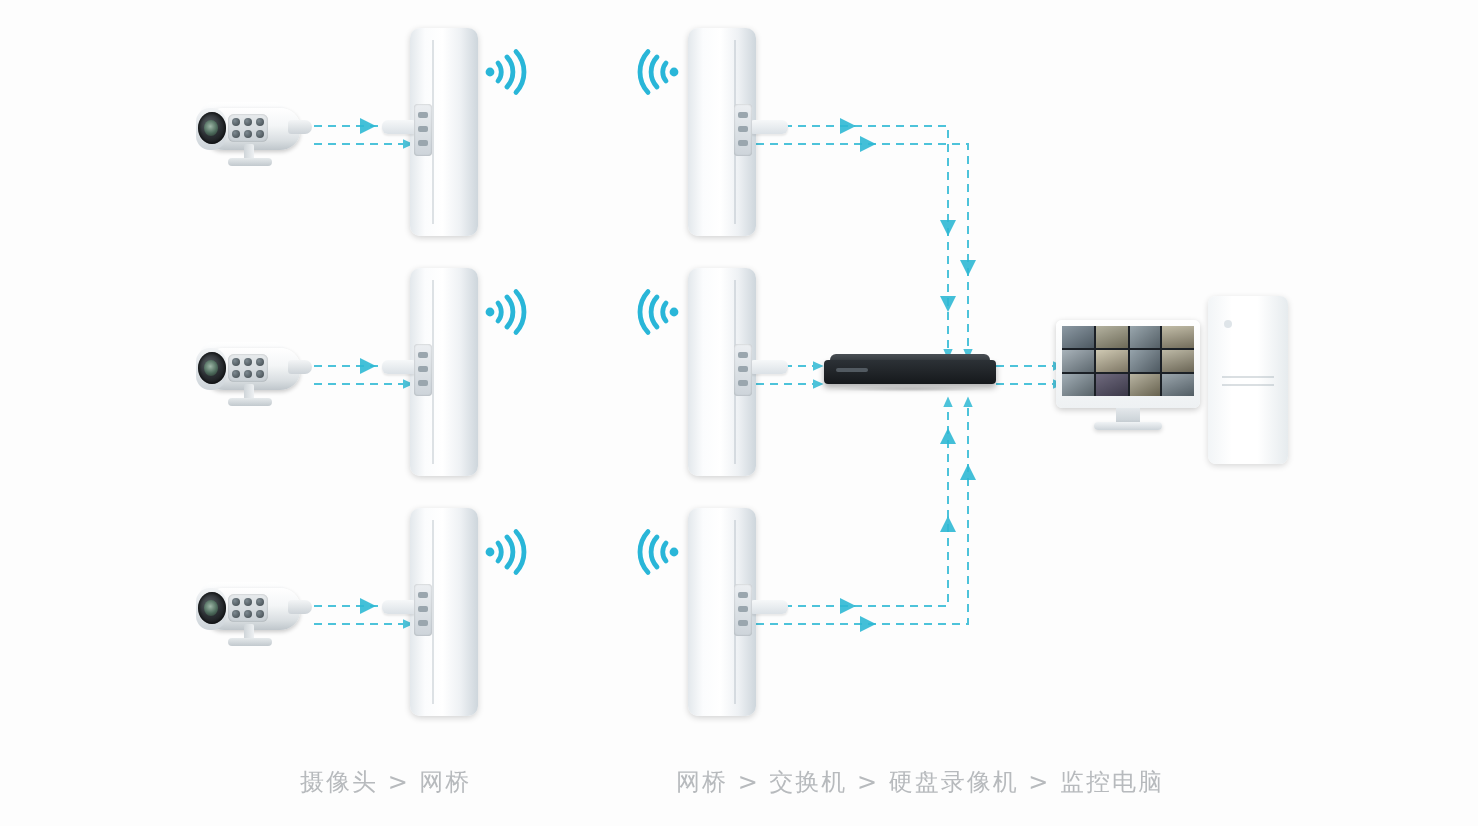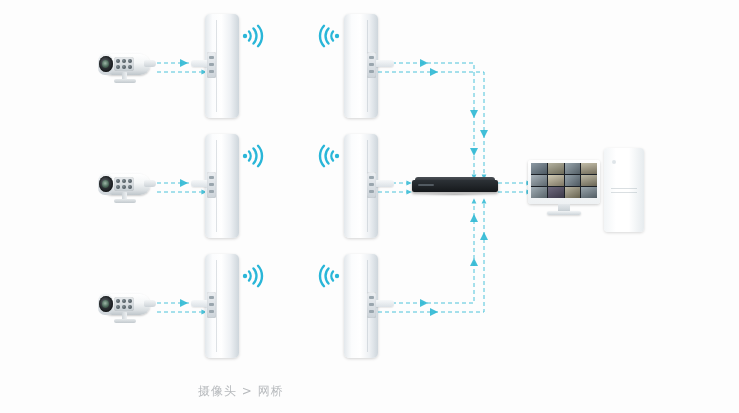--- a/index.html
+++ b/index.html
@@ -427,15 +427,16 @@
     <div class="mon-foot"></div>
   </div>
 
   <div class="node tower" style="left:604px;top:148px;">
     <div class="tower-body"></div>
     <div class="tower-btn"></div>
     <div class="tower-line" style="top:40px;"></div>
     <div class="tower-line" style="top:44px;"></div>
   </div>
 
-  <div class="caption" style="left:150px;top:383px;margin-left:48px;">摄像头  &gt;  网桥</div>
+  <div class="caption" style="left:150px;top:383px;">摄像头  &gt;  网桥</div>
+  <div class="caption" style="left:338px;top:383px;">网桥  &gt;  交换机  &gt;  硬盘录像机  &gt;  监控电脑</div>
 
 </div>
 
 </body></html>

